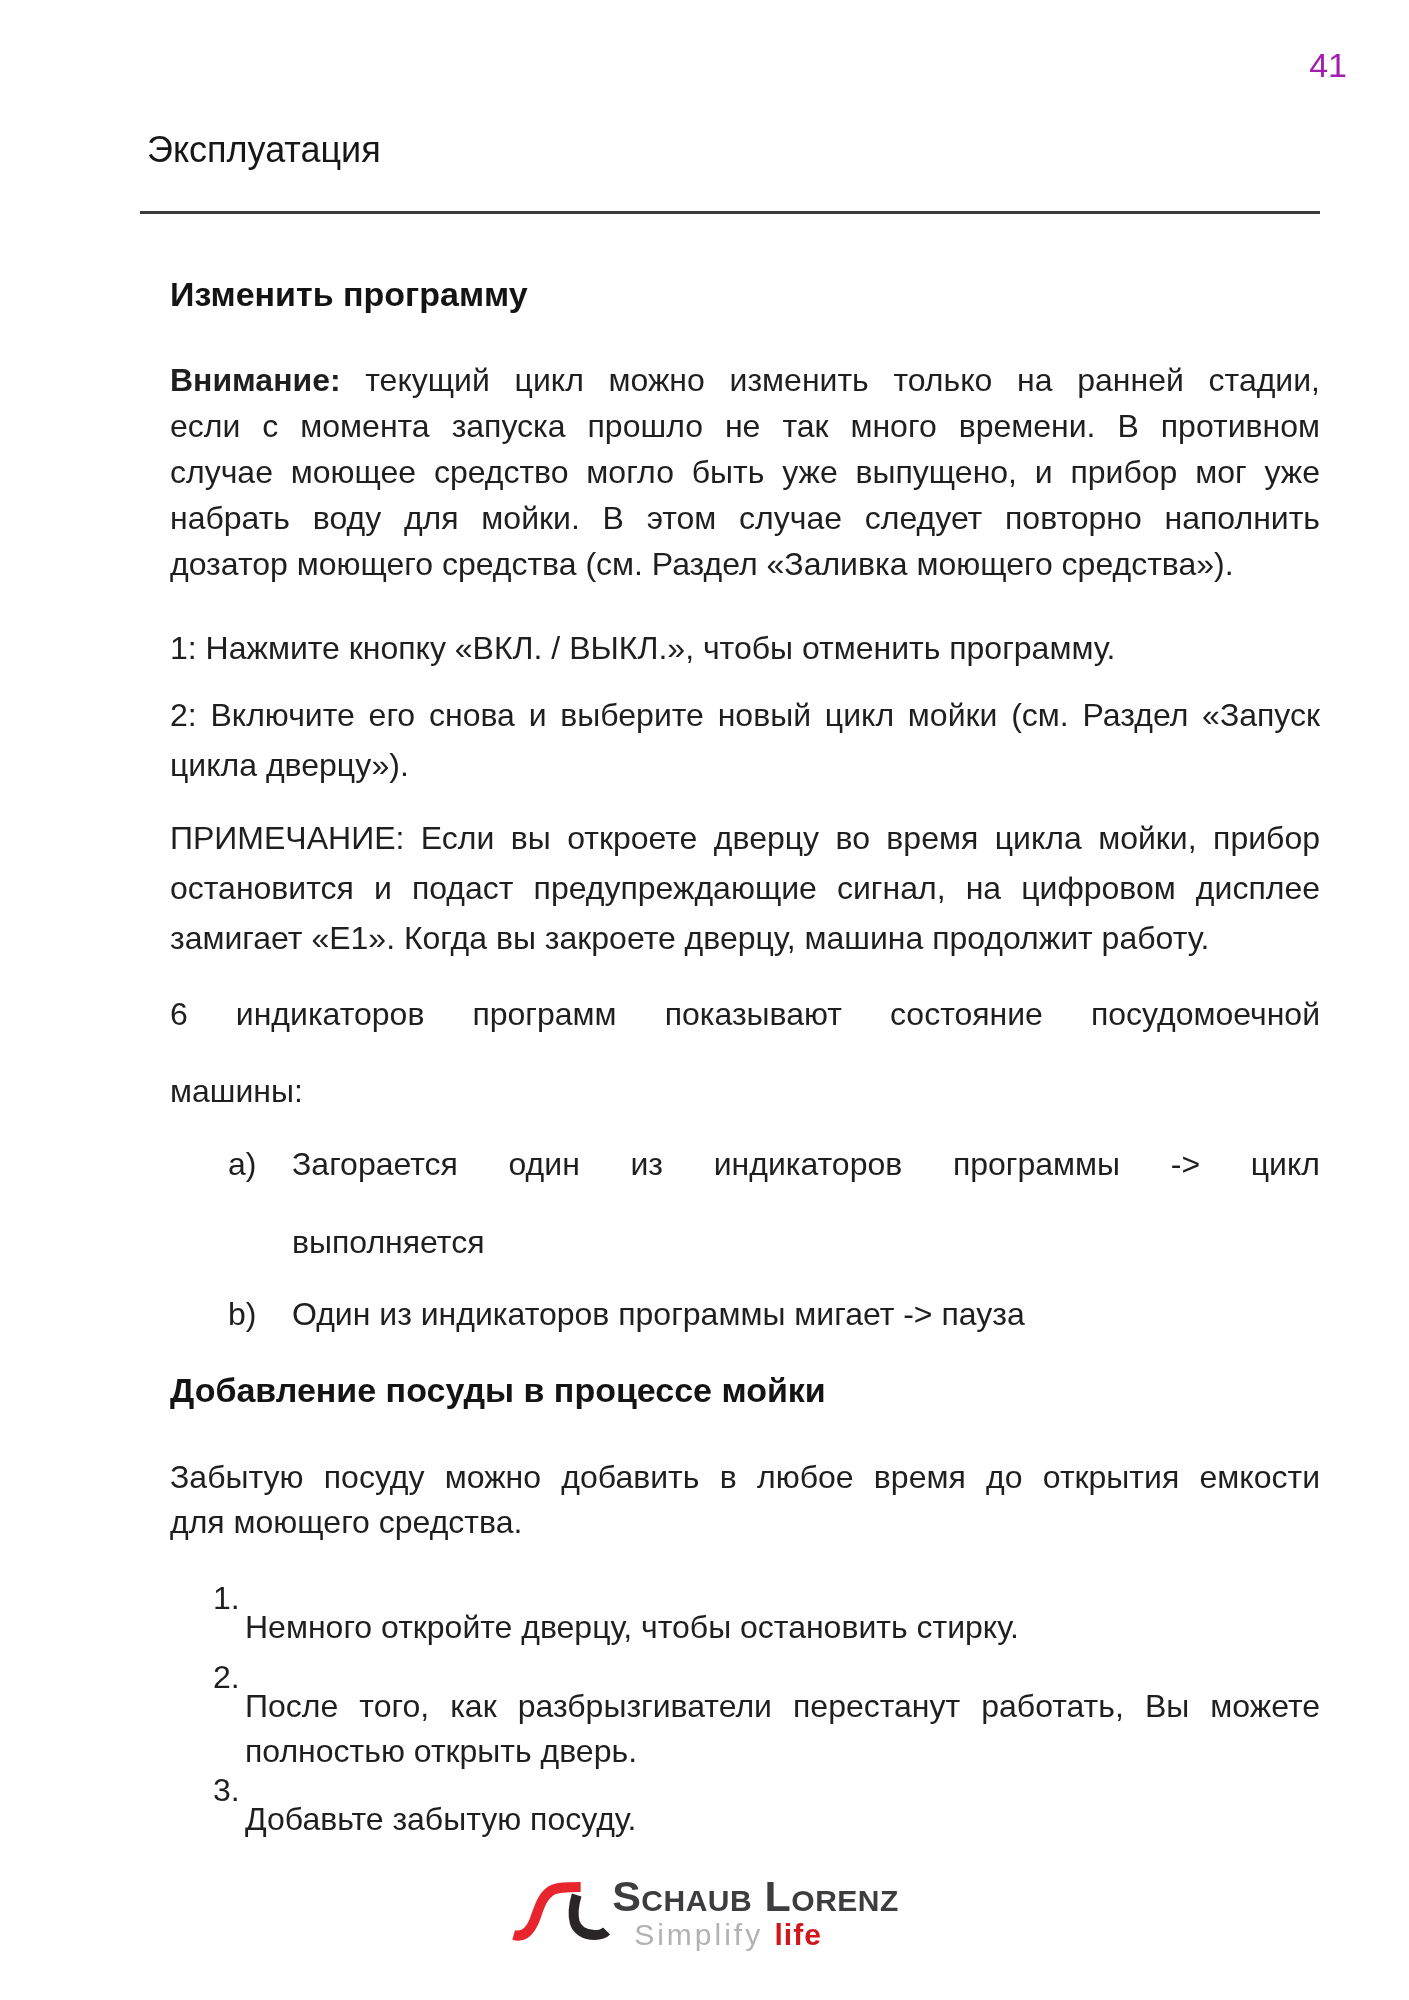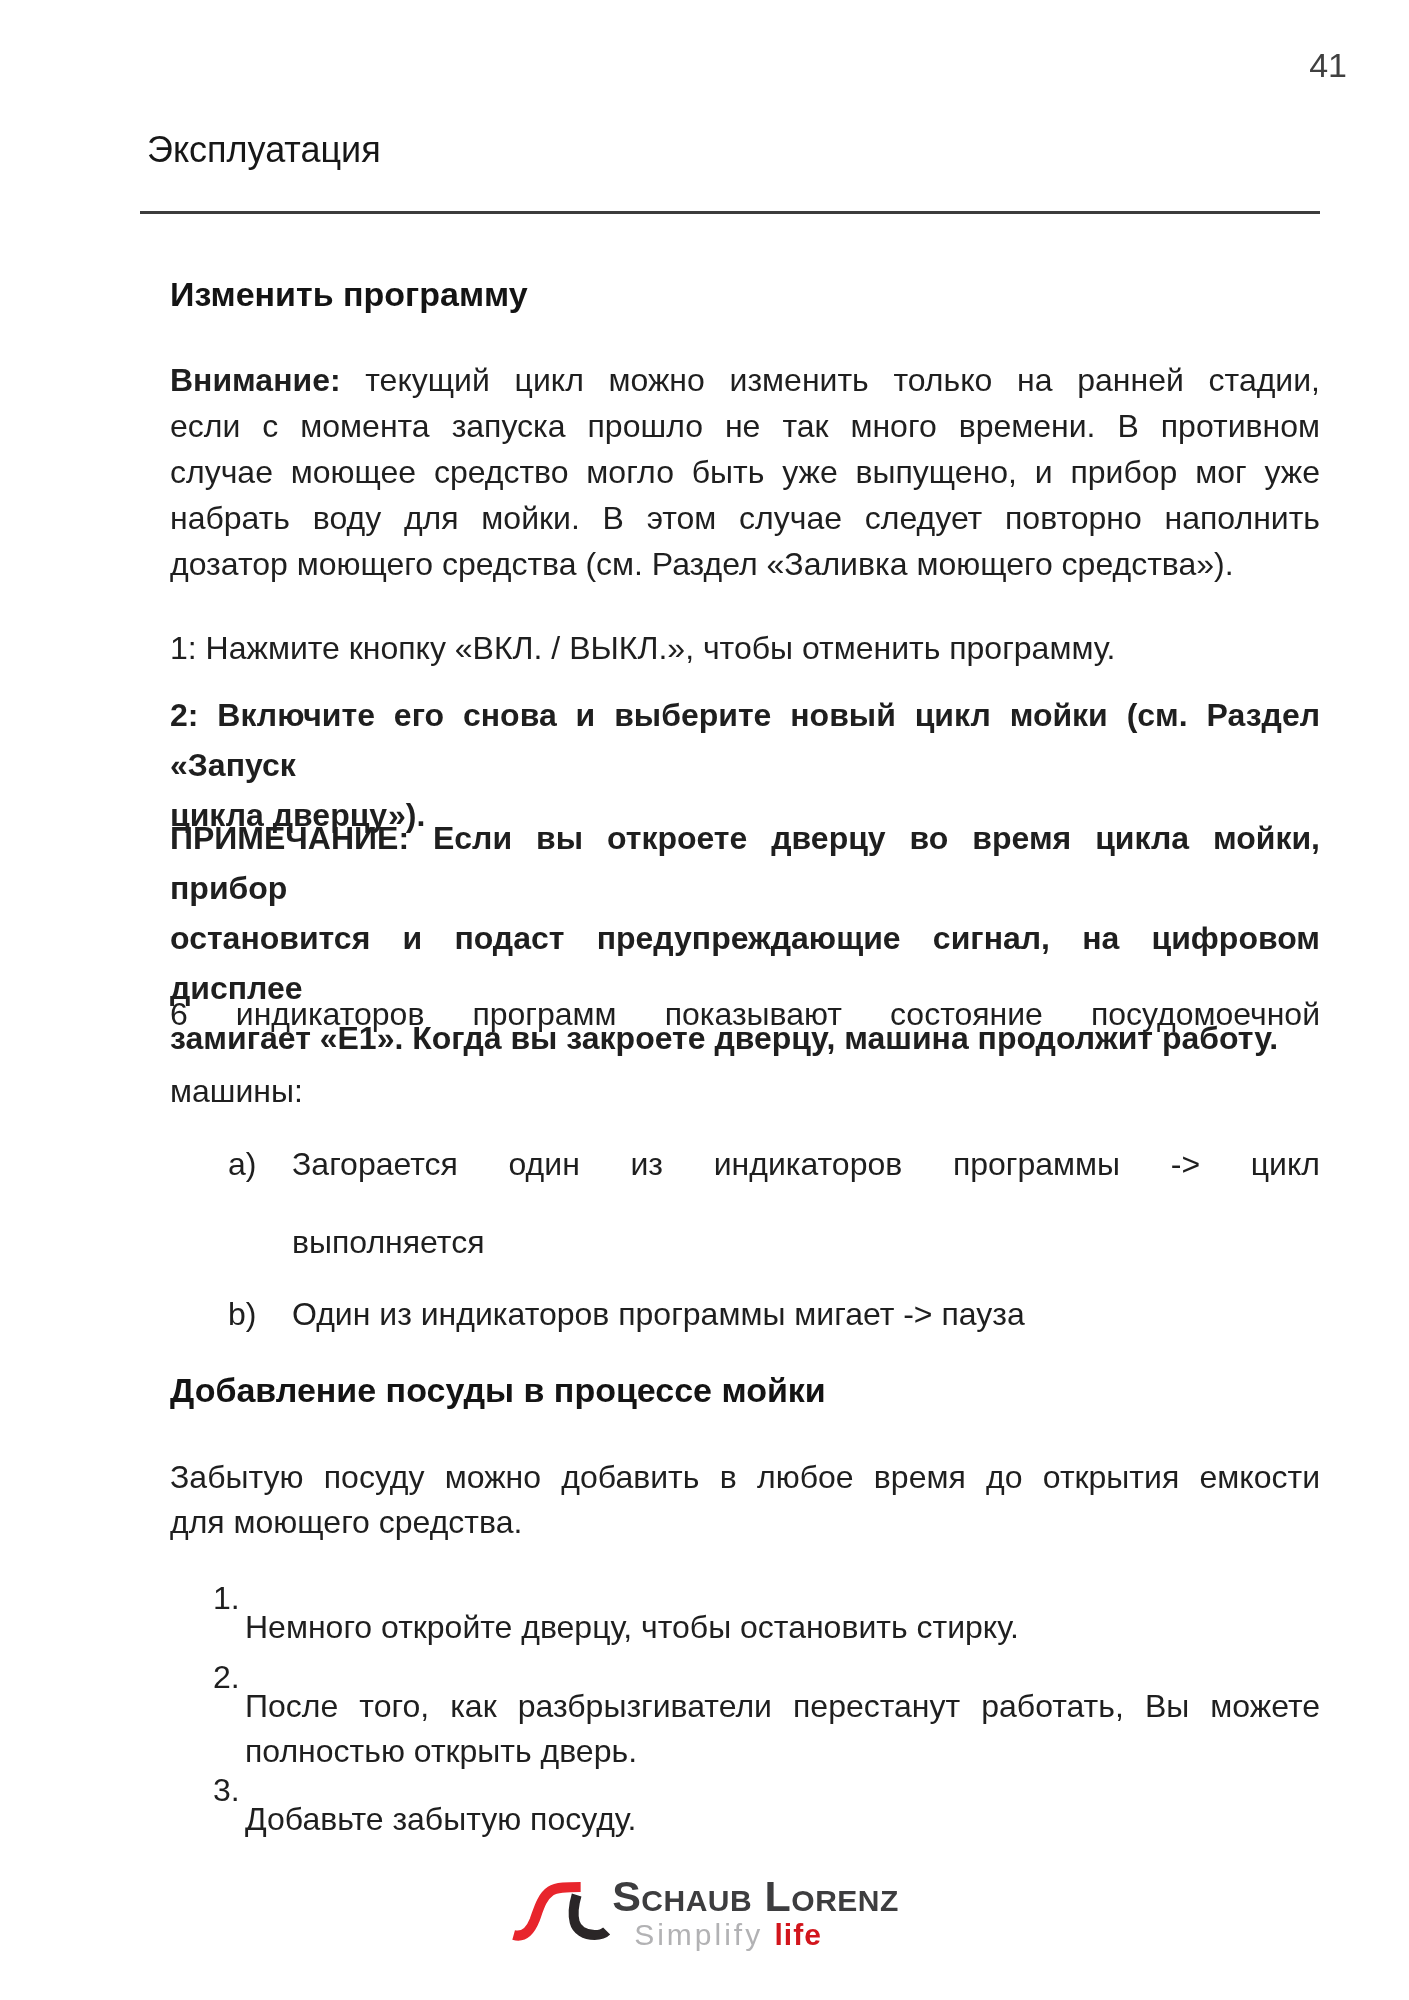--- a/index.html
+++ b/index.html
@@ -5,30 +5,30 @@
   html,body{margin:0;padding:0;background:#ffffff;}
   .page{
     position:relative;
     width:1409px;height:2000px;
     background:#ffffff;
     font-family:"Liberation Sans", sans-serif;
     color:#1c1c1c;
     overflow:hidden;
   }
   .abs{position:absolute;}
-  .page-number{top:46px;right:62px;font-size:34px;color:#404040;}
+  .page-number{top:46px;right:62px;font-size:34px;color:#a21caf;}
   .doc-title{top:130px;left:147px;font-size:36px;font-weight:400;letter-spacing:0px;color:#171717;line-height:1.1;}
   .title-rule{top:211px;left:140px;width:1180px;height:3px;background:#3c3c3c;}
   .h2{left:170px;width:1150px;font-size:34px;font-weight:700;color:#141414;line-height:1.2;}
   .h2-1{top:274px;}
   .h2-2{top:1370px;}
   .para{left:170px;width:1150px;font-size:32px;color:#1f1f1f;}
   .lh45{line-height:45px;}
   .lh46{line-height:46px;}
-  .lh50{line-height:50px;font-weight:bold;}
+  .lh50{line-height:50px;}
   .lh77{line-height:77px;}
   .lh78{line-height:78px;}
   .line{text-align:justify;text-align-last:justify;text-justify:inter-word;white-space:normal;}
   .line.last{text-align-last:left;}
   .stretch{text-align:justify;text-align-last:justify;}
   .p-attention{top:357px;}
   .p-step1{top:625px;}
   .p-step2{top:690px;}
   .p-note{top:813px;}
   .p-indicators{top:976px;}

